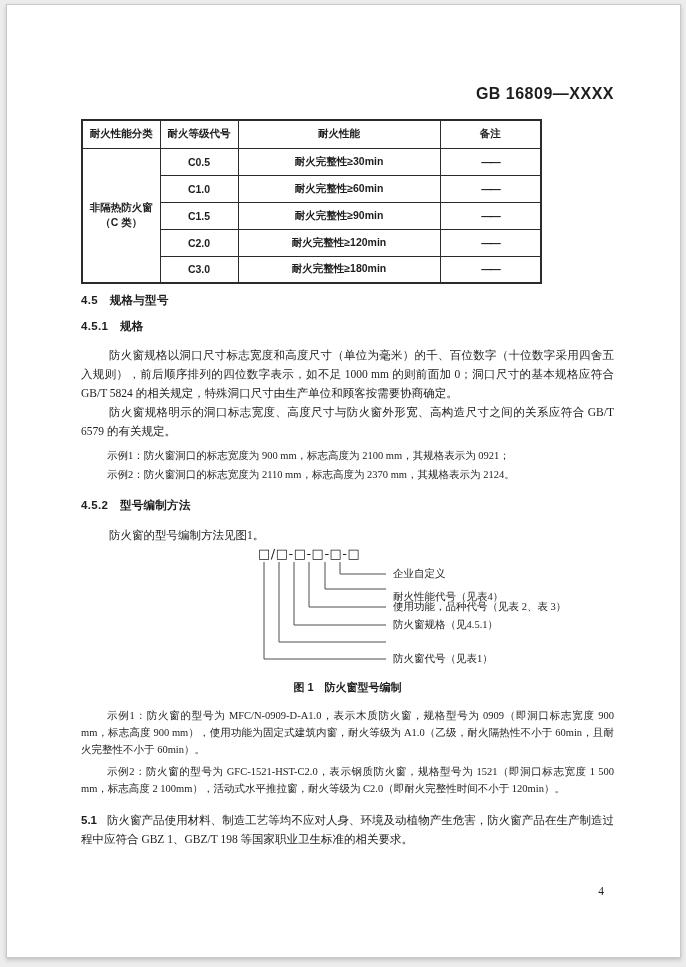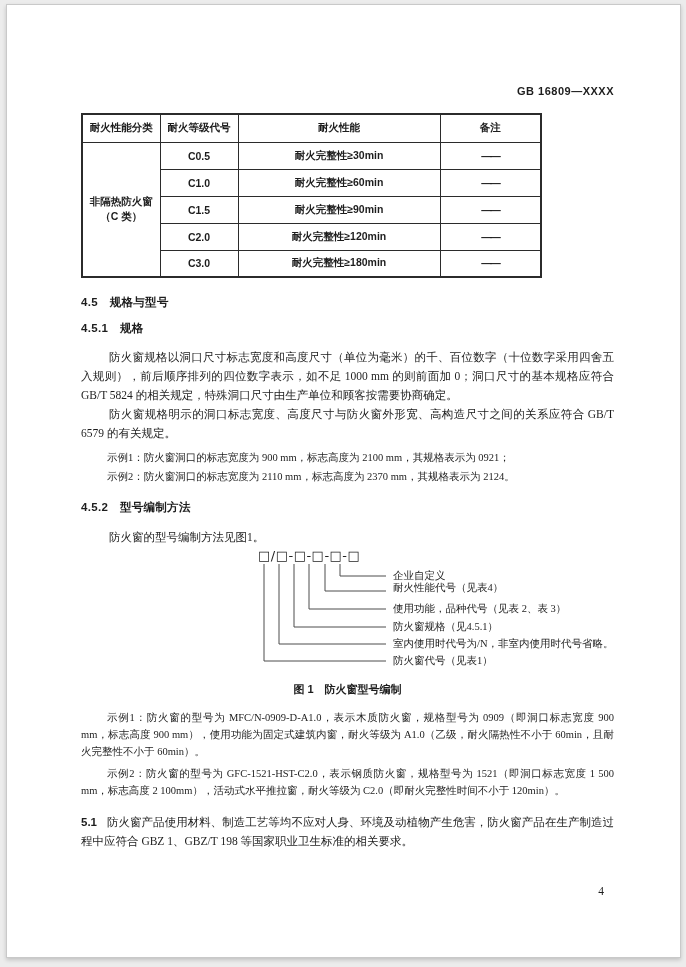--- a/index.html
+++ b/index.html
@@ -17,21 +17,21 @@
     background:#ffffff;
     border:1px solid #c9c9c9;
     box-shadow:0 2px 4px rgba(0,0,0,.18);
     padding:0 66px 0 74px;
   }
   .running-header {
     margin-top:80px;
     text-align:right;
     font-family:"Liberation Sans","DejaVu Sans",sans-serif;
     font-weight:bold;
-    font-size:11px;
+    font-size:16px;
     letter-spacing:.5px;
   }
   
   table.fire-table {
     margin-top:16px;
     width:461px;
     border-collapse:collapse;
     border:2px solid #2b2b2b;
     font-family:"Liberation Sans","DejaVu Sans",sans-serif;
     font-size:10.5px;
@@ -49,21 +49,21 @@
   td.code-cell { font-weight:400; font-family:"Liberation Sans","DejaVu Sans",sans-serif; }
   col.c1 { width:17%; } col.c2 { width:17%; } col.c3 { width:44%; } col.c4 { width:22%; }
   .cat-line { display:block; line-height:15px; }
   .note-dash { letter-spacing:-1.5px; font-weight:400; }
   
   .h-sans {
     font-family:"Liberation Sans","DejaVu Sans",sans-serif;
     font-weight:bold; font-size:11.5px;
     white-space:pre-wrap; letter-spacing:.3px;
   }
-  .h45   { margin-top:17px; }
+  .h45   { margin-top:9px; }
   .h451  { margin-top:11px; }
   .h452  { margin-top:15px; }
   .h5    { margin-top:17px; }
   p.body {
     font-size:11.5px; line-height:19px;
     text-align:justify; width:533px;
   }
   p.indent { text-indent:28px; }
   p.p1 { margin-top:12px; }
   p.p2 { margin-top:0; }
@@ -90,21 +90,21 @@
     font-size:13px; letter-spacing:.5px;
     color:#222;
     white-space:pre;
   }
   .figure1 svg { position:absolute; left:0; top:0; }
   .diagram-label {
     position:absolute; left:312px;
     font-size:10.5px; line-height:14px;
     white-space:nowrap; color:#1d1d1d;
   }
-  .lbl0 { top:21px; } .lbl1 { top:33px; } .lbl2 { top:54px; }
+  .lbl0 { top:21px; } .lbl1 { top:44px; } .lbl2 { top:54px; }
   .lbl3 { top:72px; } .lbl4 { top:89px; } .lbl5 { top:106px; }
   .figure-caption {
     margin-top:10px;
     width:533px; text-align:center;
     font-family:"Liberation Sans","DejaVu Sans",sans-serif;
     font-weight:bold; font-size:11px;
     white-space:pre-wrap;
   }
   .page-number {
     position:absolute; top:880px; right:76px;
@@ -186,21 +186,20 @@
         <polyline points="228,16 228,61 305,61"></polyline>
         <polyline points="213,16 213,79 305,79"></polyline>
         <polyline points="198,16 198,96 305,96"></polyline>
         <polyline points="183,16 183,113 305,113"></polyline>
       </g>
     </svg>
     <div class="diagram-label lbl0">企业自定义</div>
     <div class="diagram-label lbl1">耐火性能代号（见表4）</div>
     <div class="diagram-label lbl2">使用功能，品种代号（见表 2、表 3）</div>
     <div class="diagram-label lbl3">防火窗规格（见4.5.1）</div>
-    <div class="diagram-label lbl4">室内使用时代号为/N，非室内使用时代号省略。</div>
     <div class="diagram-label lbl5">防火窗代号（见表1）</div>
   </div>
 
   <div class="figure-caption">图 1　防火窗型号编制</div>
 
   <p class="example fig-ex1">示例1：防火窗的型号为 MFC/N-0909-D-A1.0，表示木质防火窗，规格型号为 0909（即洞口标志宽度 900 mm，标志高度 900 mm），使用功能为固定式建筑内窗，耐火等级为 A1.0（乙级，耐火隔热性不小于 60min，且耐火完整性不小于 60min）。</p>
   <p class="example fig-ex2">示例2：防火窗的型号为 GFC-1521-HST-C2.0，表示钢质防火窗，规格型号为 1521（即洞口标志宽度 1 500 mm，标志高度 2 100mm），活动式水平推拉窗，耐火等级为 C2.0（即耐火完整性时间不小于 120min）。</p>
 
   <p class="body s51"><span class="clause-num">5.1</span><span>防火窗产品使用材料、制造工艺等均不应对人身、环境及动植物产生危害，防火窗产品在生产制造过程中应符合 GBZ 1、GBZ/T 198 等国家职业卫生标准的相关要求。</span></p>
 

